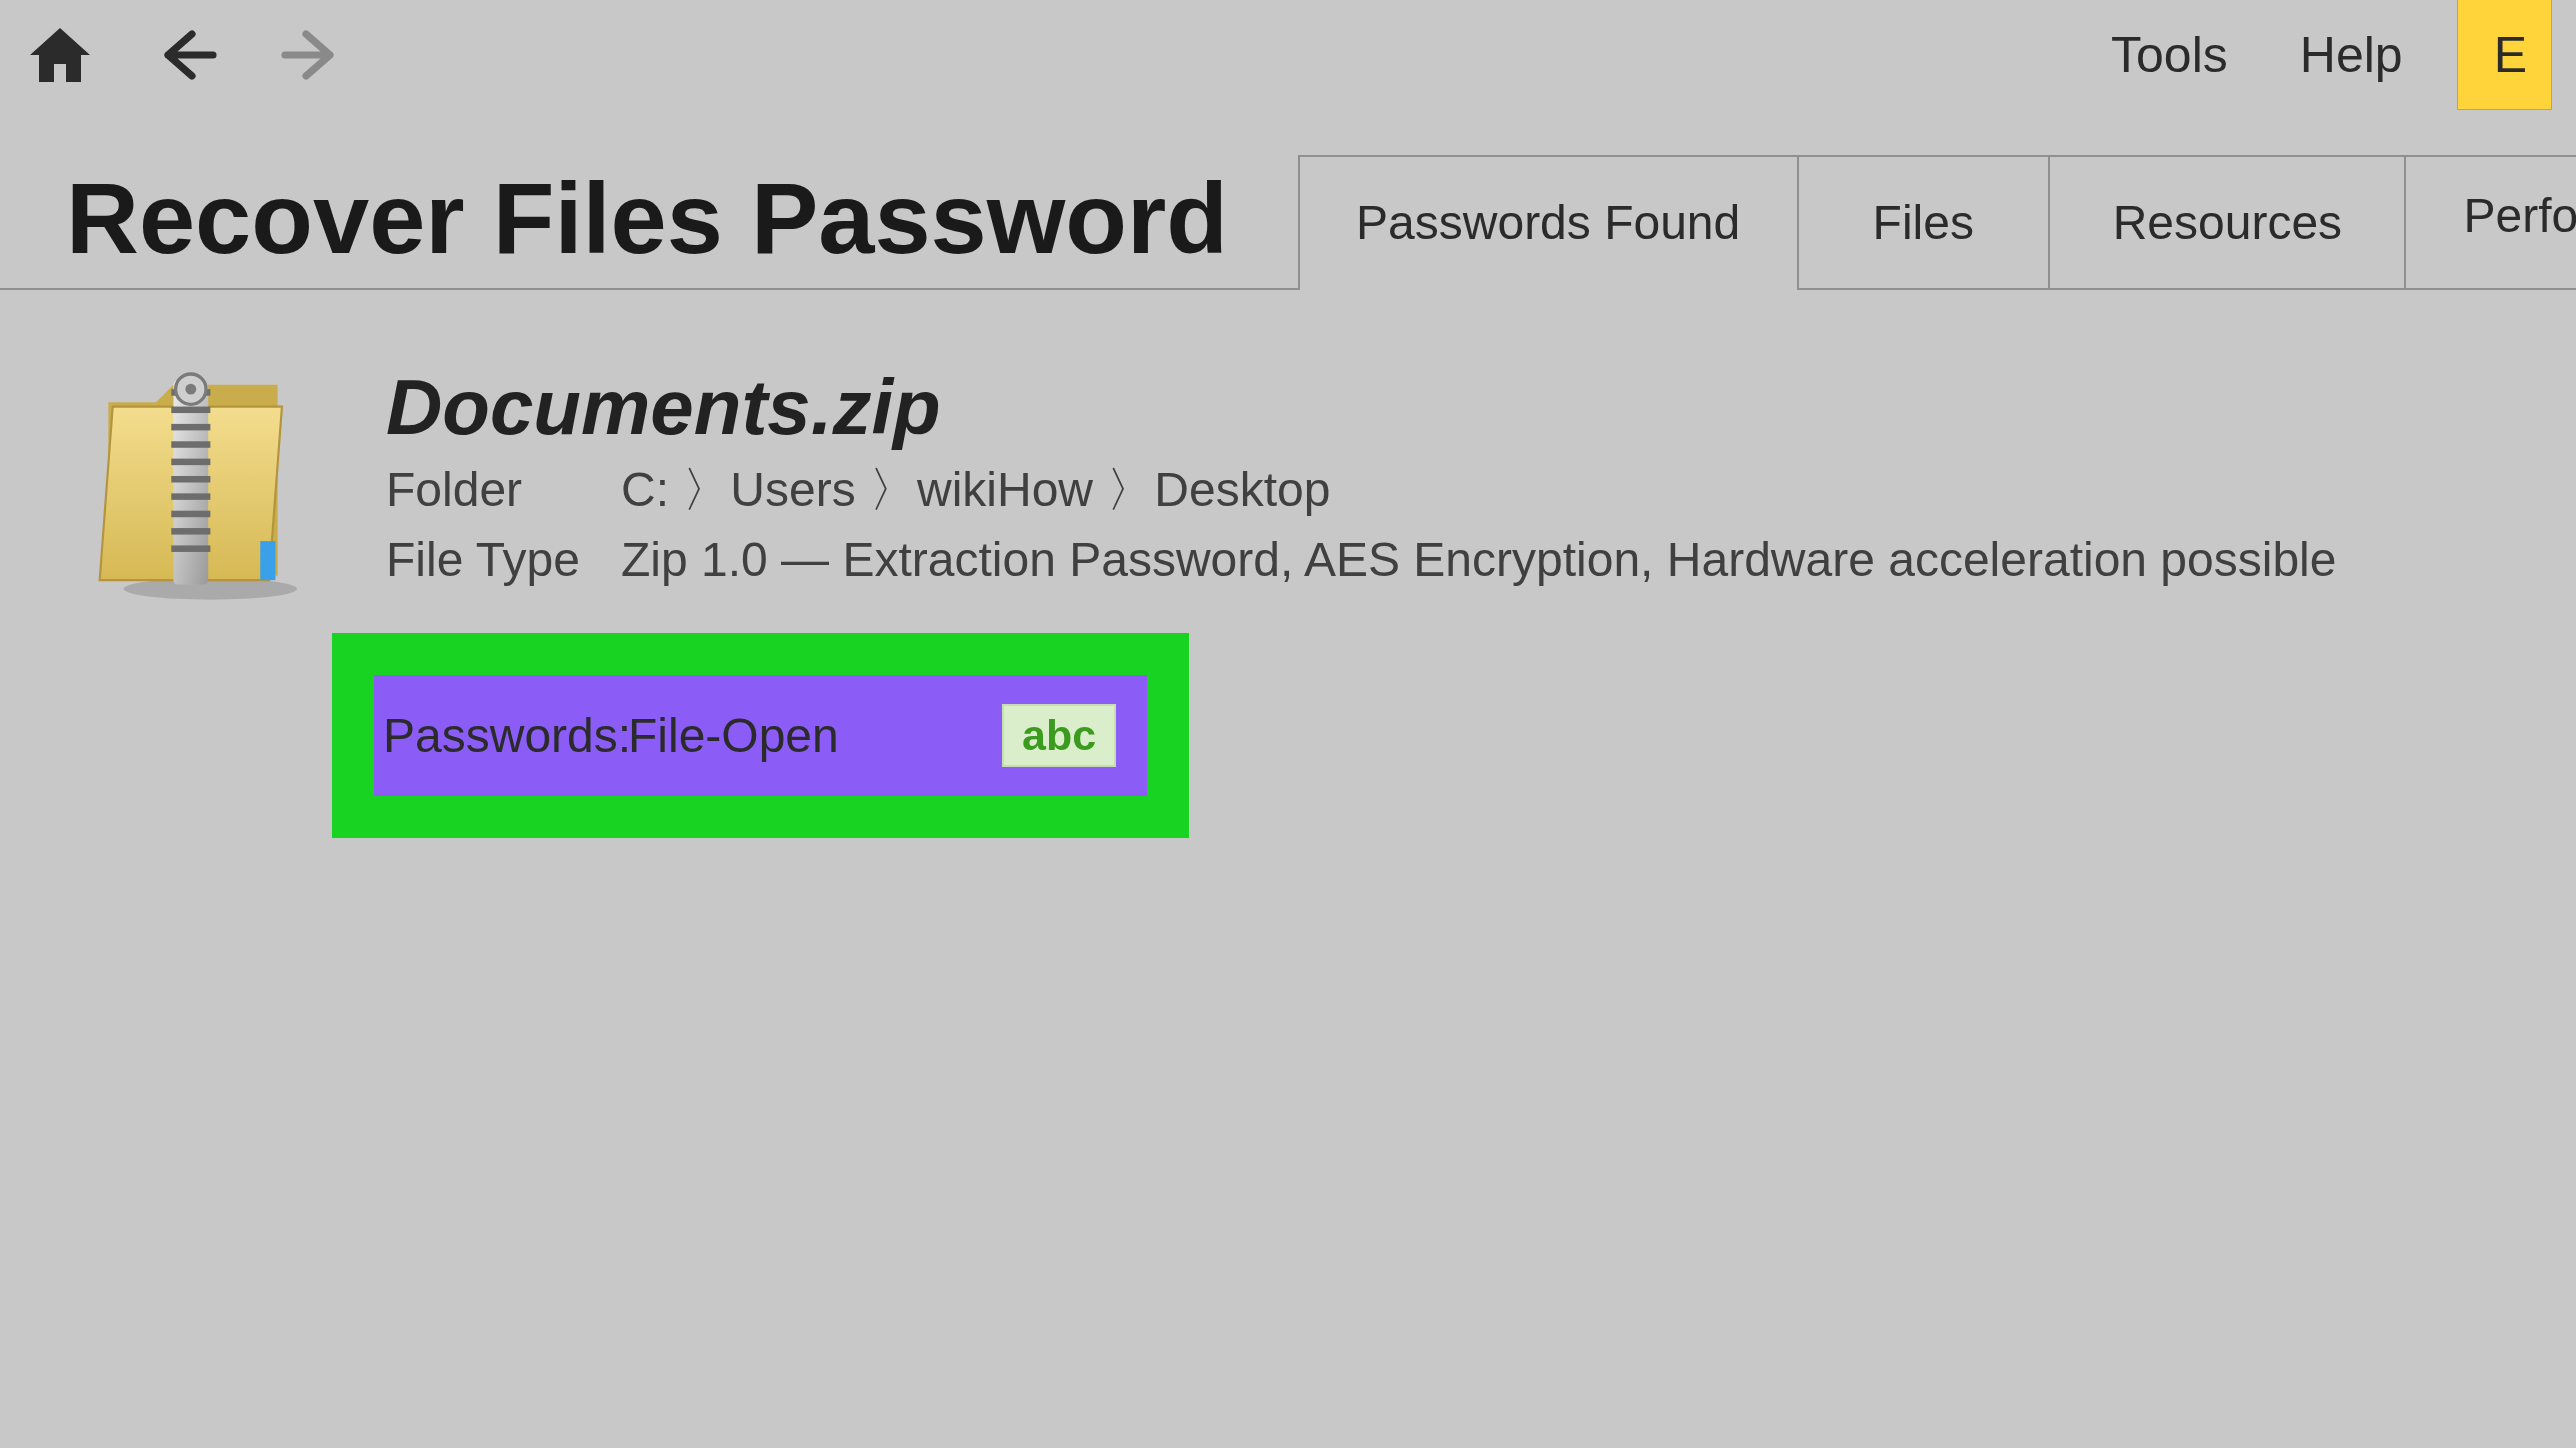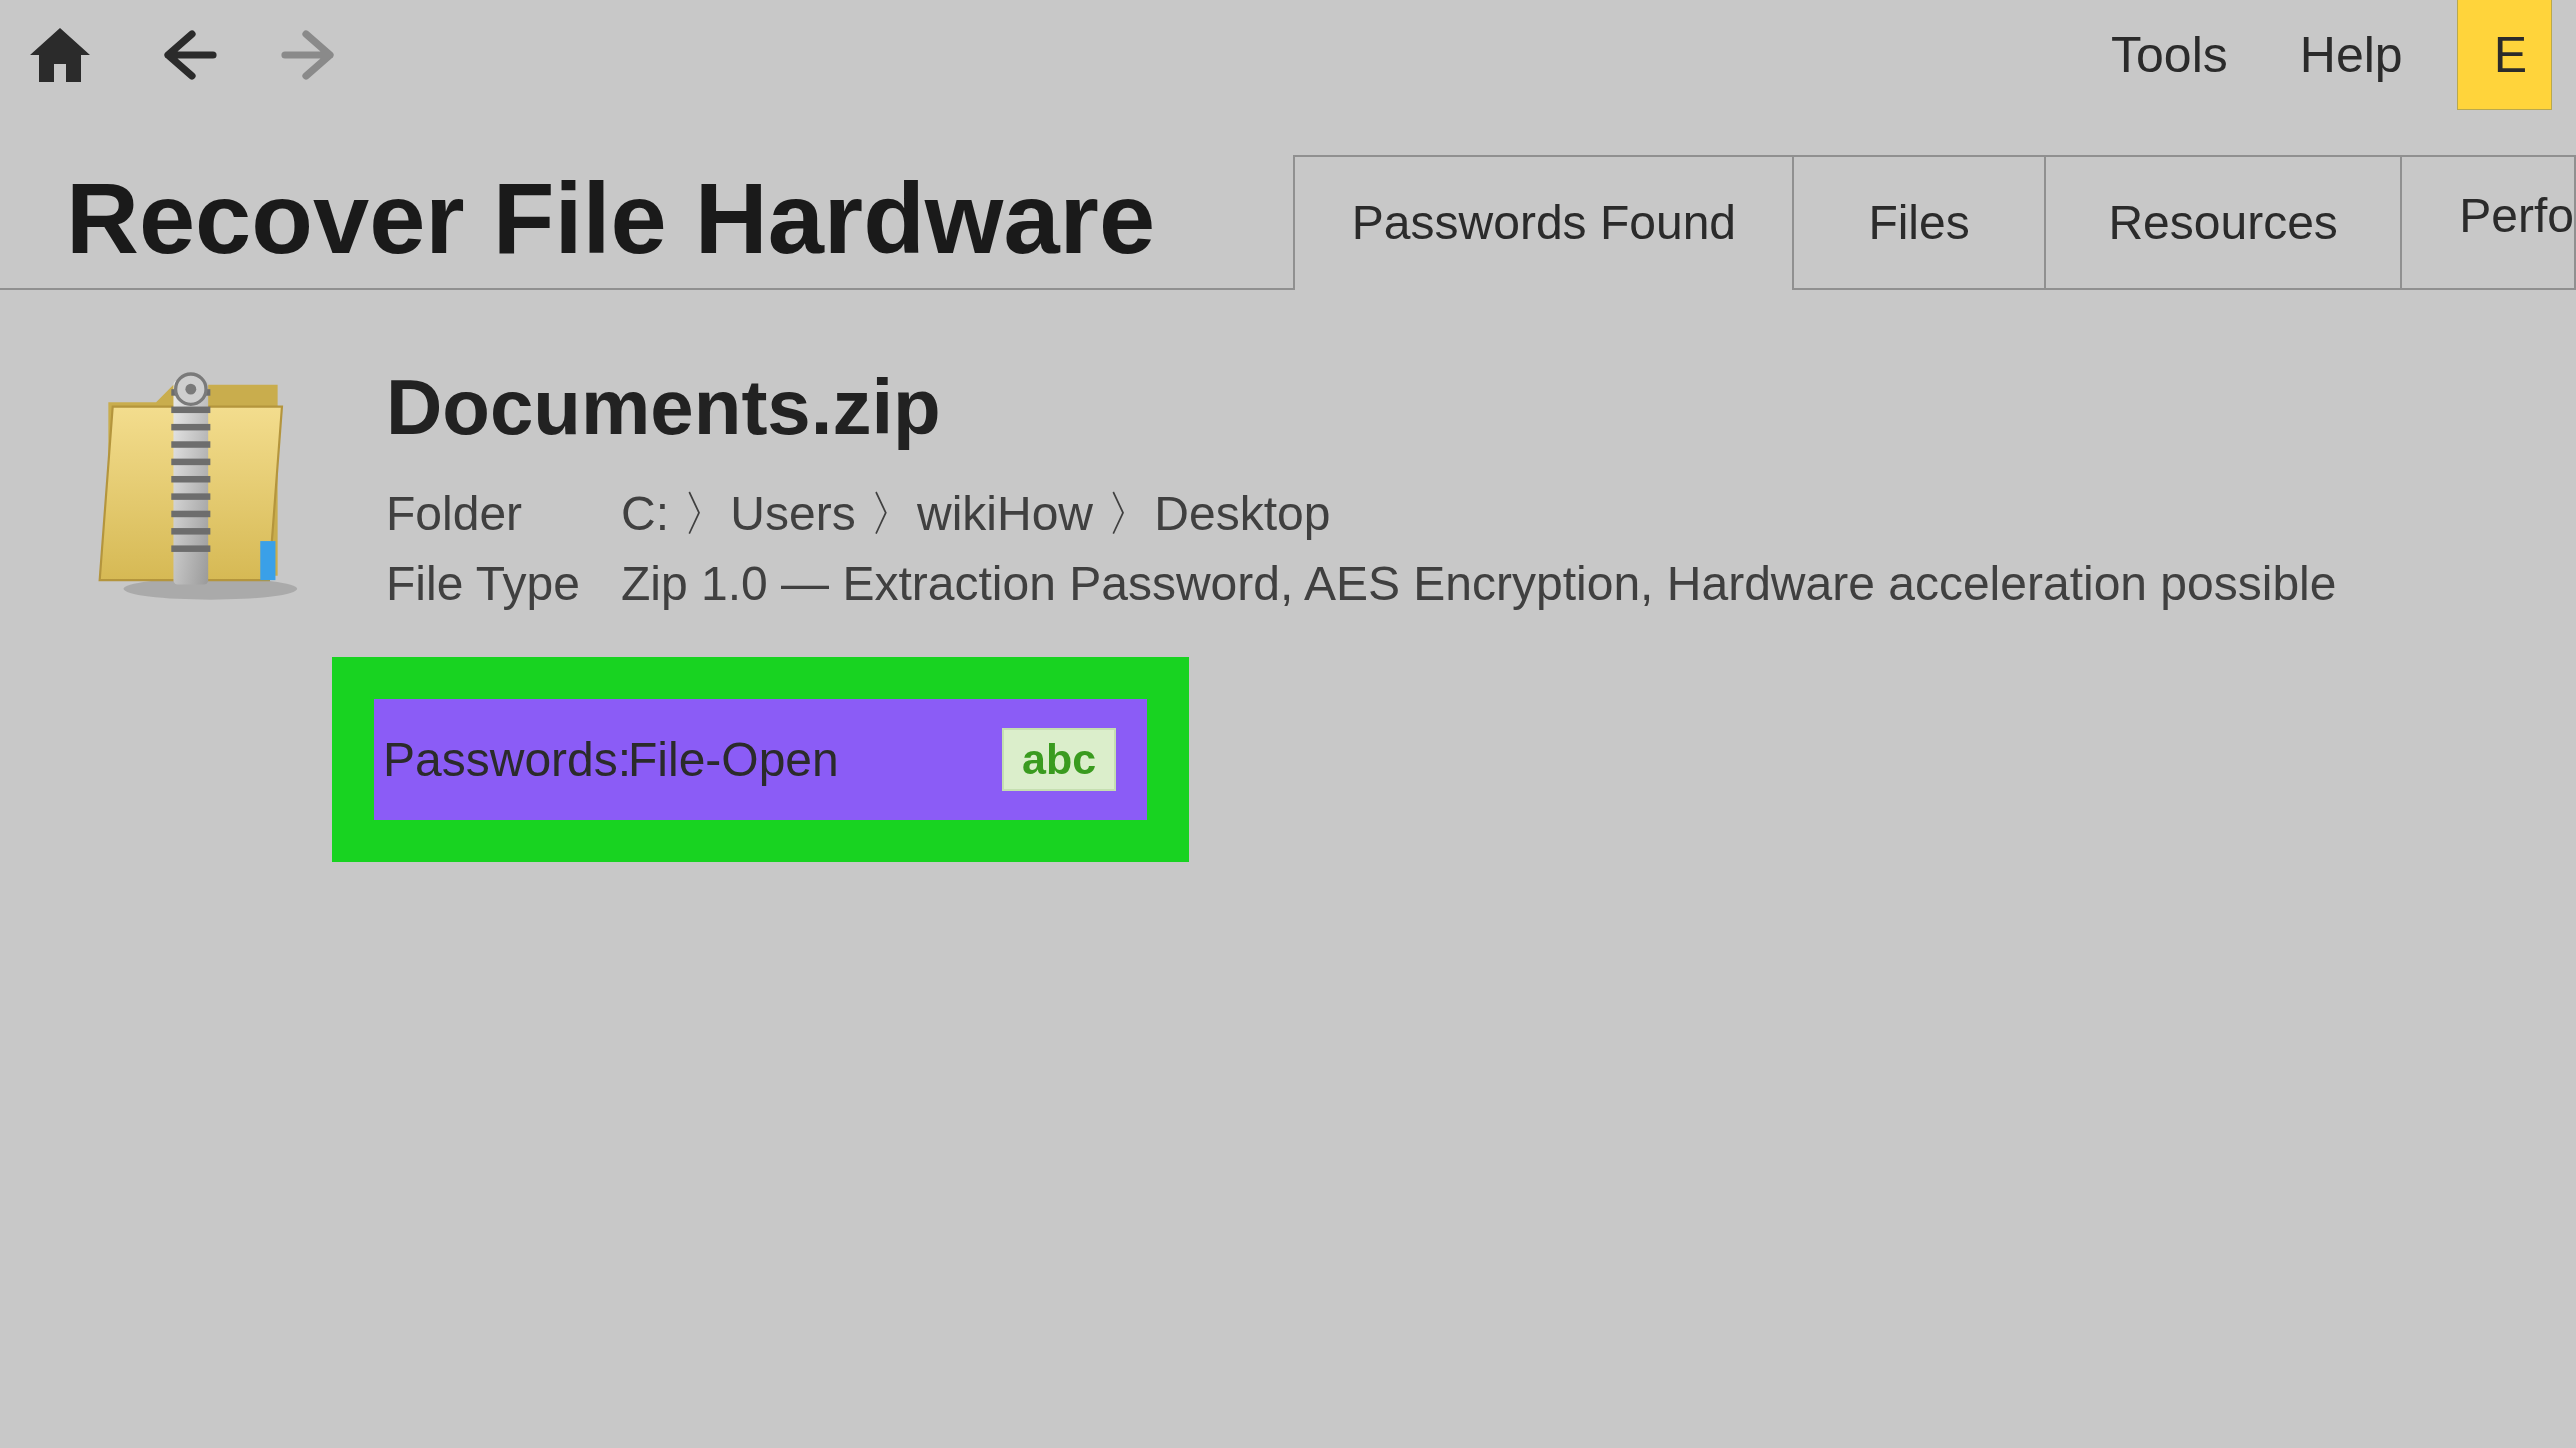--- a/index.html
+++ b/index.html
@@ -118,21 +118,22 @@
   .file-icon {
     width: 235px;
     flex: 0 0 auto;
   }
   .file-info {
     padding-left: 60px;
   }
   .file-name {
     font-size: 78px;
     font-weight: 700;
-    margin-bottom: 26px;
+    margin-bottom: 2px;
+    font-style: italic;
   }
   .info-row {
     display: flex;
     font-size: 48px;
     line-height: 1.45;
     color: #404040;
   }
   .info-label {
     width: 235px;
     flex: 0 0 auto;
@@ -212,21 +213,21 @@
     </div>
   </div>
   <div class="nav-right">
     <div class="menu-item">Tools</div>
     <div class="menu-item">Help</div>
     <div class="buy-btn">E</div>
   </div>
 </div>
 
 <div class="header-row">
-  <div class="page-title">Recover File Hardware</div>
+  <div class="page-title">Recover Files Password</div>
   <div class="tabs">
     <div class="tab tab-pw active">Passwords Found</div>
     <div class="tab tab-files">Files</div>
     <div class="tab tab-res">Resources</div>
     <div class="tab tab-perf">Perfo</div>
   </div>
 </div>
 
 <div class="content">
   <div class="file-icon">

